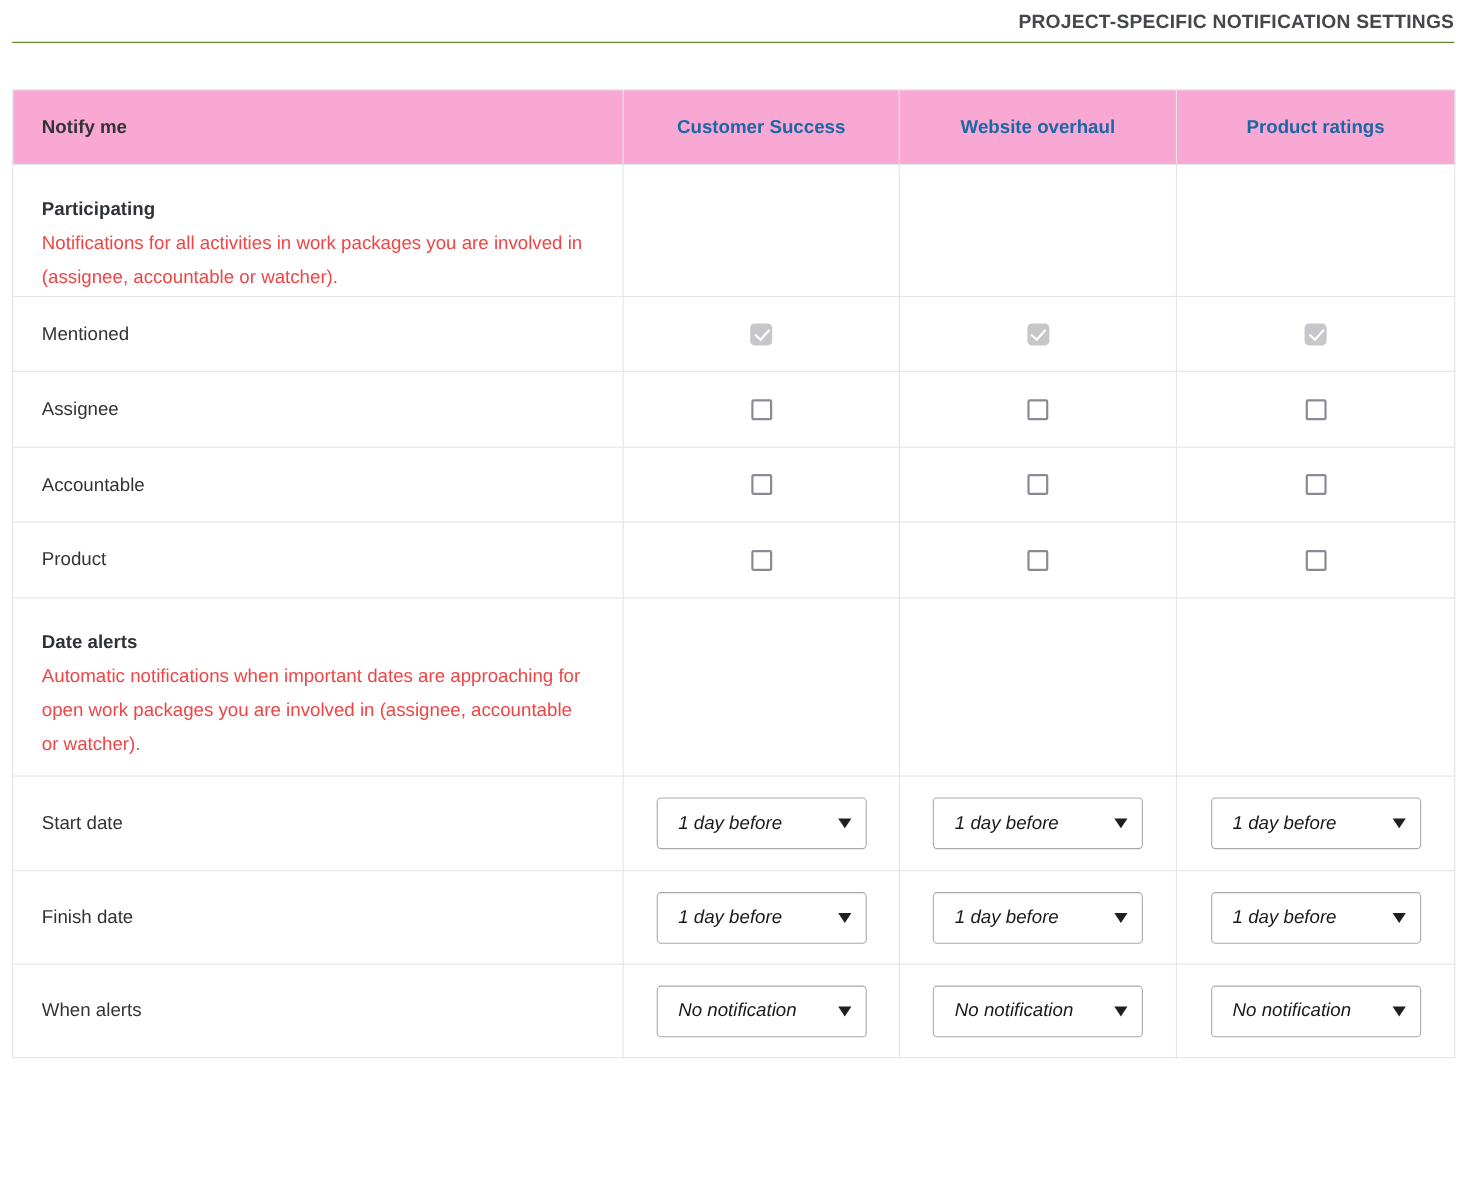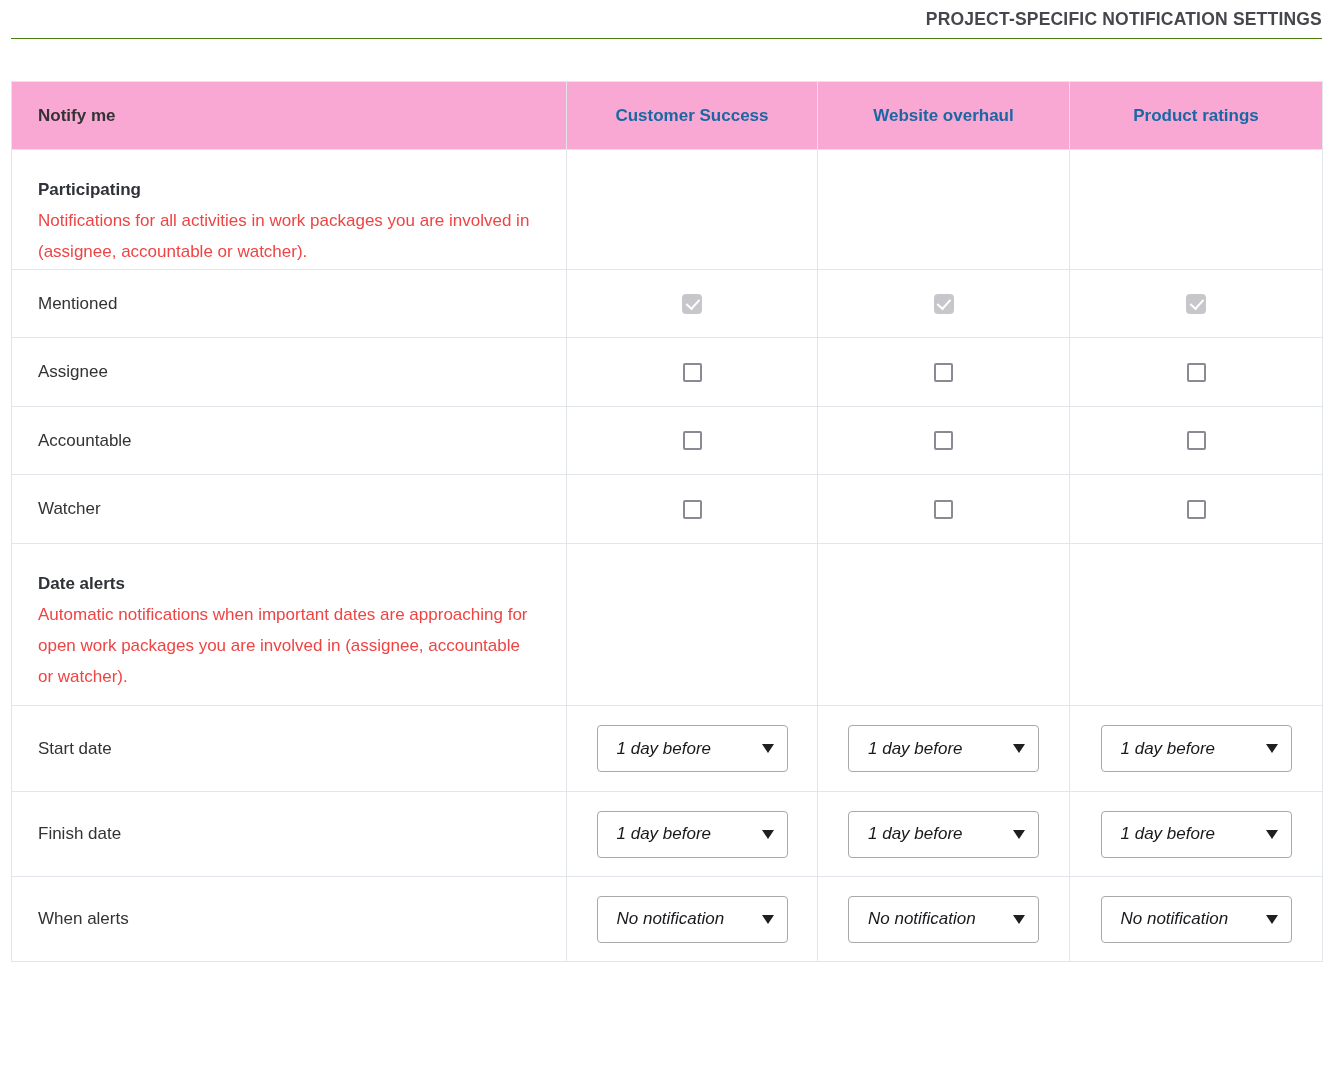--- a/index.html
+++ b/index.html
@@ -163,21 +163,21 @@
         </td>
         <td class="val-cell">
           <span class="cb"></span>
         </td>
         <td class="val-cell">
           <span class="cb"></span>
         </td>
       </tr>
 
       <tr class="row-sm2">
-        <td class="label-cell">Watcher</td>
+        <td class="label-cell">Product</td>
         <td class="val-cell">
           <span class="cb"></span>
         </td>
         <td class="val-cell">
           <span class="cb"></span>
         </td>
         <td class="val-cell">
           <span class="cb"></span>
         </td>
       </tr>

